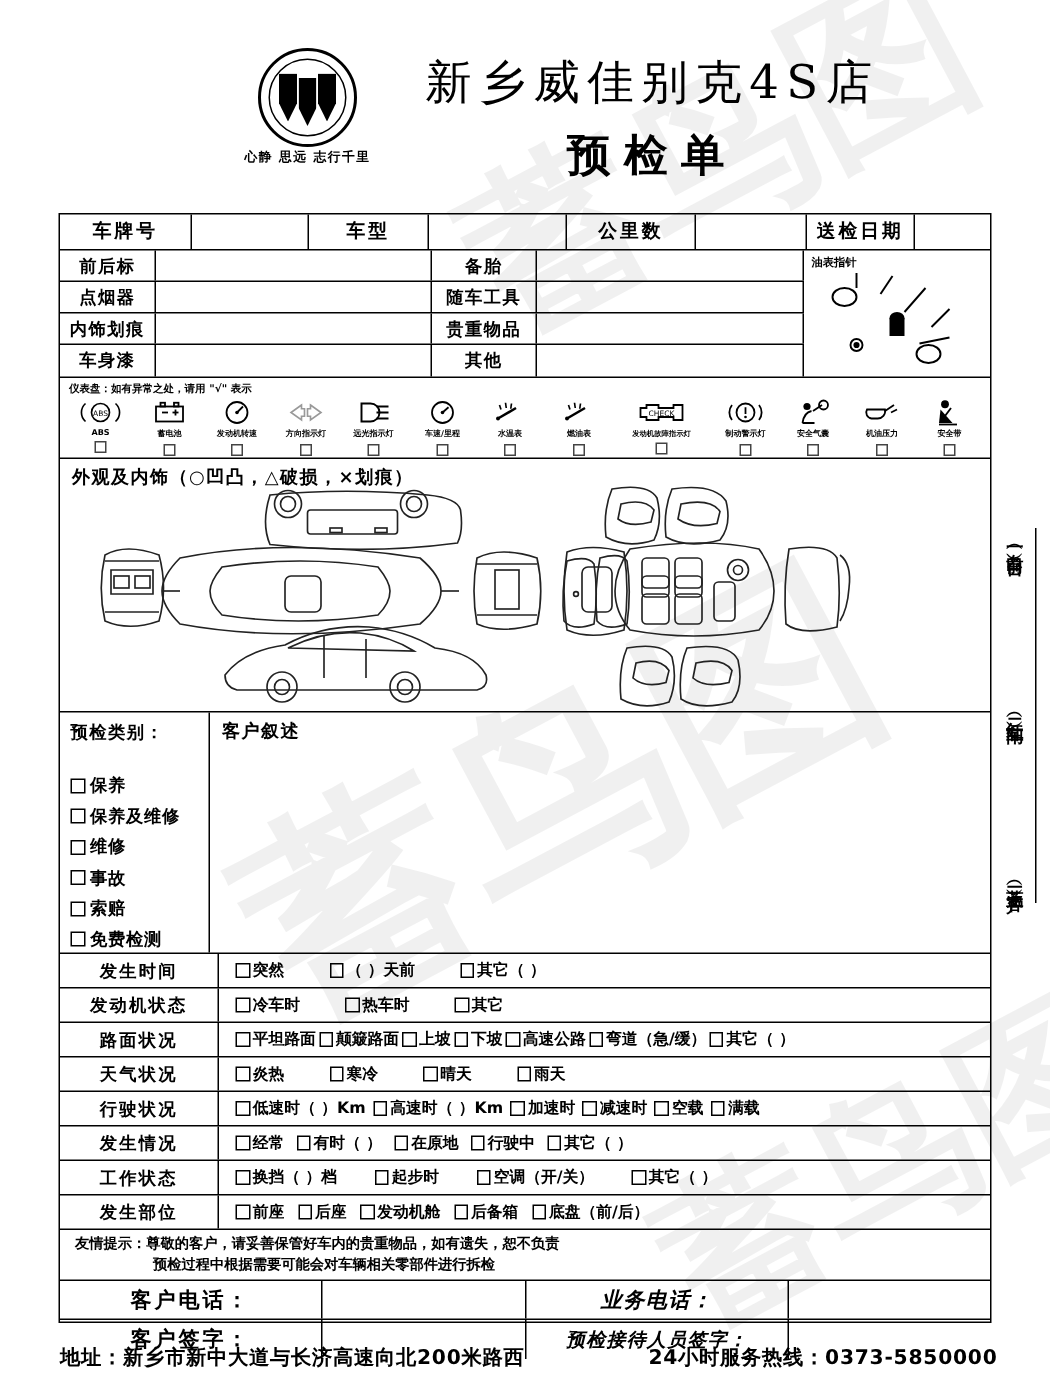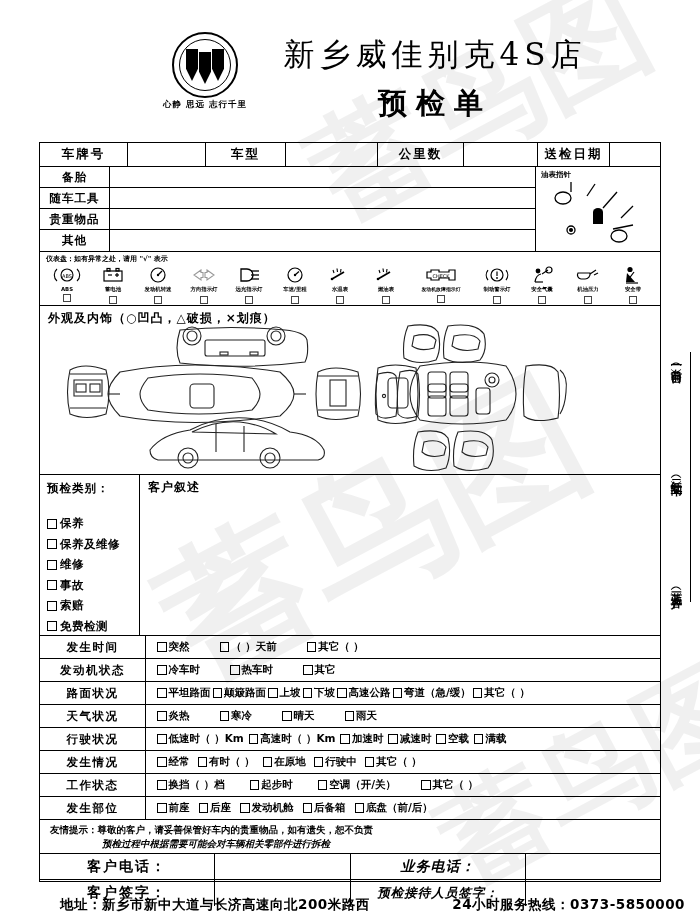--- a/index.html
+++ b/index.html
@@ -106,21 +106,21 @@
      font-size:11.5px;font-weight:bold;letter-spacing:1.5px;}
   .cond-v{flex:1;display:flex;align-items:center;padding-left:11px;
      font-size:10.5px;font-weight:bold;gap:16px;}
   .opt{display:inline-flex;align-items:center;gap:2px;white-space:nowrap;}
   .opt .cbx{width:7.5px;height:7.5px;}
   .gapM{margin-right:14px;}
 
   
   .tip{height:34px;box-sizing:border-box;border-bottom:1.4px solid #000;
      padding:3px 0 0 10px;font-size:9.5px;font-weight:bold;line-height:1.5;}
-  .tip-2{padding-left:52px;font-style:italic;}
+  .tip-2{padding-left:52px;}
 
   
   .sig{height:26px;display:flex;box-sizing:border-box;border-bottom:1.2px solid #000;}
   .sig:last-child{border-bottom:none;}
   .sig-k{width:175px;box-sizing:border-box;border-right:1.2px solid #000;
      display:flex;align-items:center;justify-content:center;
      font-size:14px;font-weight:bold;letter-spacing:2px;}
   .sig-v{width:136px;box-sizing:border-box;border-right:1.4px solid #000;}
   .sig-k2{width:175px;box-sizing:border-box;border-right:1.2px solid #000;
      display:flex;align-items:center;justify-content:center;
@@ -131,21 +131,21 @@
   .vleg{position:absolute;left:664px;top:358px;width:24px;height:230px;
      display:flex;flex-direction:column;justify-content:space-between;
      align-items:center;font-size:11.5px;font-weight:bold;}
   .vleg span{writing-mode:vertical-rl;text-orientation:upright;letter-spacing:1px;}
   .vline{position:absolute;left:690px;top:352px;width:0;height:250px;
      border-left:1.2px solid #000;}
 
   
   .foot{position:absolute;left:40px;top:896px;width:625px;
      display:flex;justify-content:space-between;font-size:13.5px;font-weight:bold;
-     letter-spacing:.5px;margin-left:20px;}
+     letter-spacing:.5px;}
 </style>
 </head>
 <body>
 
 <div class="sheet">
 
   <div class="wm wm1">蓄鸟图</div>
   <div class="wm wm2">蓄鸟图</div>
   <div class="wm wm3">蓄鸟图</div>
 
@@ -173,20 +173,38 @@
       <div class="cell blank" style="width:92px"></div>
       <div class="cell lbl" style="width:86px">公里数</div>
       <div class="cell blank" style="width:74px"></div>
       <div class="cell lbl" style="width:72px">送检日期</div>
       <div class="cell blank" style="flex:1"></div>
     </div>
 
     <div class="acc">
 
       <div class="acc-grid" style="width:420px">
+        <div class="acc-col">
+          <div class="acc-row">
+            <div class="acc-k">前后标</div>
+            <div class="acc-v"></div>
+          </div>
+          <div class="acc-row">
+            <div class="acc-k">点烟器</div>
+            <div class="acc-v"></div>
+          </div>
+          <div class="acc-row">
+            <div class="acc-k">内饰划痕</div>
+            <div class="acc-v"></div>
+          </div>
+          <div class="acc-row">
+            <div class="acc-k">车身漆</div>
+            <div class="acc-v"></div>
+          </div>
+        </div>
         <div class="acc-col">
           <div class="acc-row">
             <div class="acc-k w2">备胎</div>
             <div class="acc-v"></div>
           </div>
           <div class="acc-row">
             <div class="acc-k w2">随车工具</div>
             <div class="acc-v"></div>
           </div>
           <div class="acc-row">

